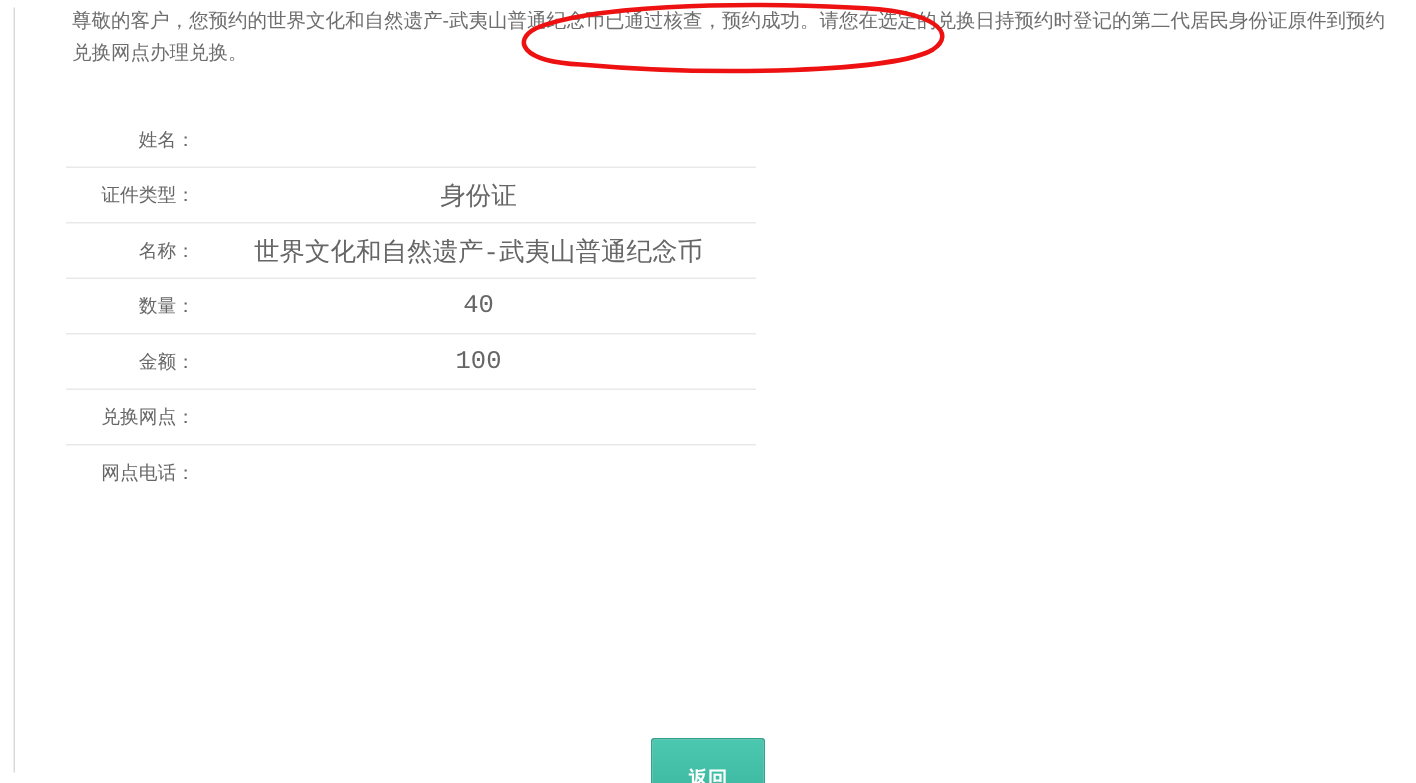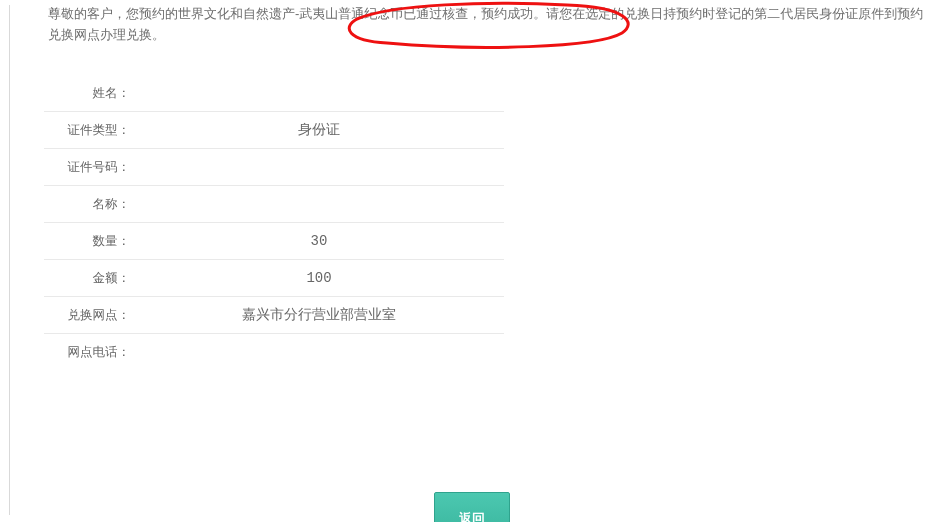--- a/index.html
+++ b/index.html
@@ -50,21 +50,21 @@
     width: 90px;
     text-align: right;
     color: #666;
     font-size: 12.5px;
     padding-right: 4px;
   }
   .value {
     flex: 1;
     text-align: center;
     color: #666;
-    font-size: 14px;
+    font-size: 17px;
   }
   .btn-wrap {
     position: absolute;
     left: 0;
     width: 944px;
     top: 492px;
     text-align: center;
   }
   .btn-return {
     display: inline-block;
@@ -106,37 +106,33 @@
 <div class="table-area">
   <div class="row">
     <div class="label">姓名：</div>
     <div class="value"></div>
   </div>
   <div class="row">
     <div class="label">证件类型：</div>
     <div class="value">身份证</div>
   </div>
   <div class="row">
-    <div class="label">证件号码：</div>
-    <div class="value"></div>
-  </div>
-  <div class="row">
     <div class="label">名称：</div>
+    <div class="value">世界文化和自然遗产-武夷山普通纪念币</div>
   </div>
   <div class="row">
     <div class="label">数量：</div>
-    <div class="value">30</div>
+    <div class="value">40</div>
   </div>
   <div class="row">
     <div class="label">金额：</div>
     <div class="value">100</div>
   </div>
   <div class="row">
     <div class="label">兑换网点：</div>
-    <div class="value">嘉兴市分行营业部营业室</div>
   </div>
   <div class="row">
     <div class="label">网点电话：</div>
   </div>
 </div>
 
 <div class="btn-wrap">
   <a class="btn-return">返回</a>
 </div>
 

